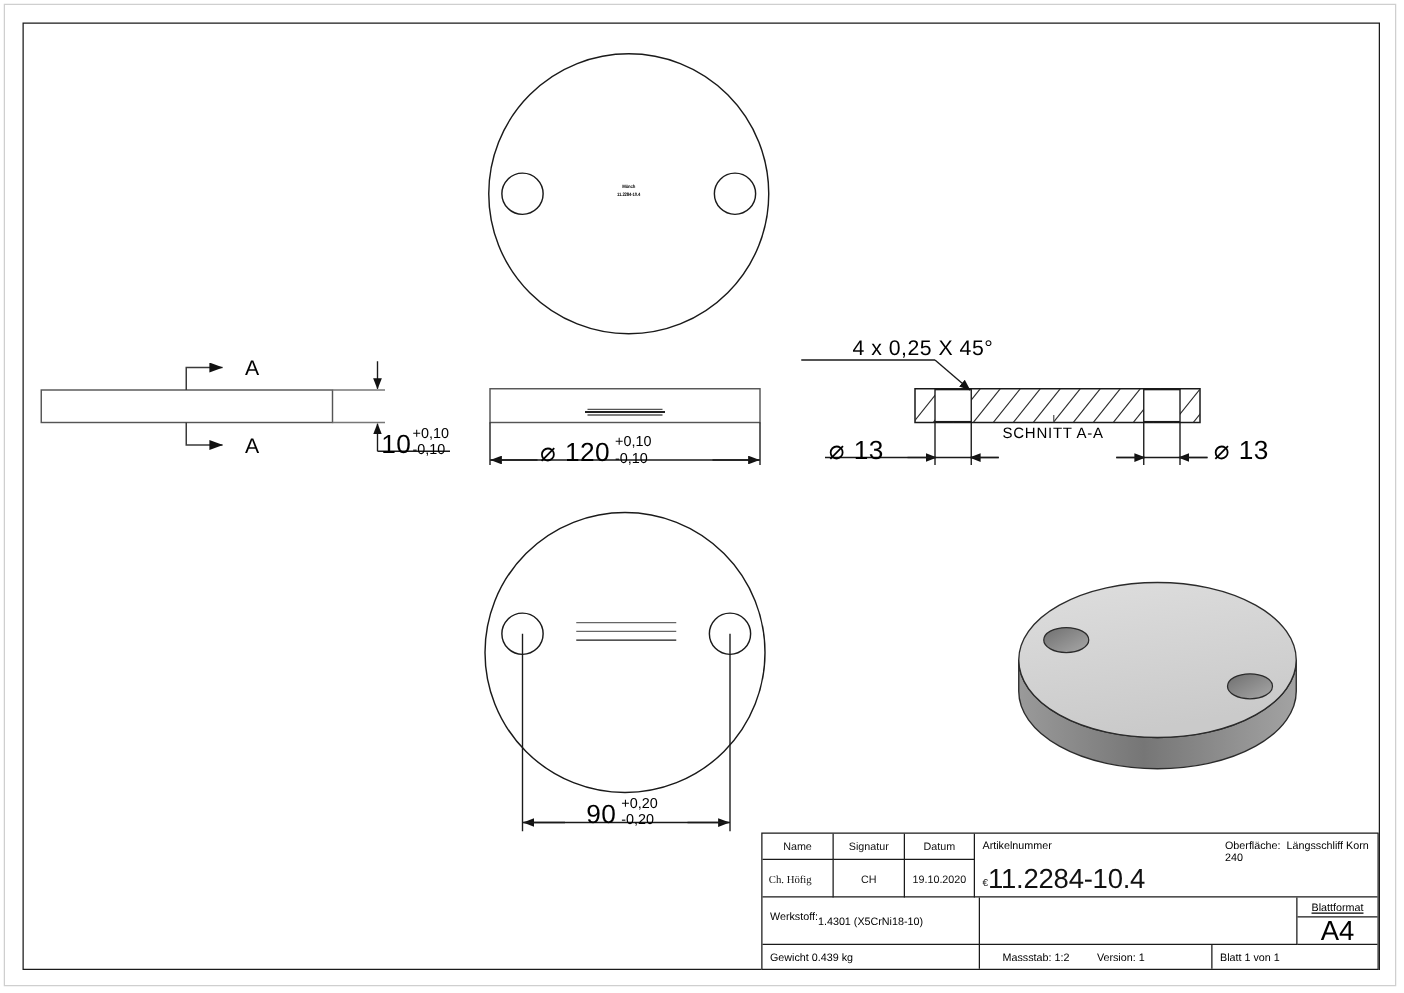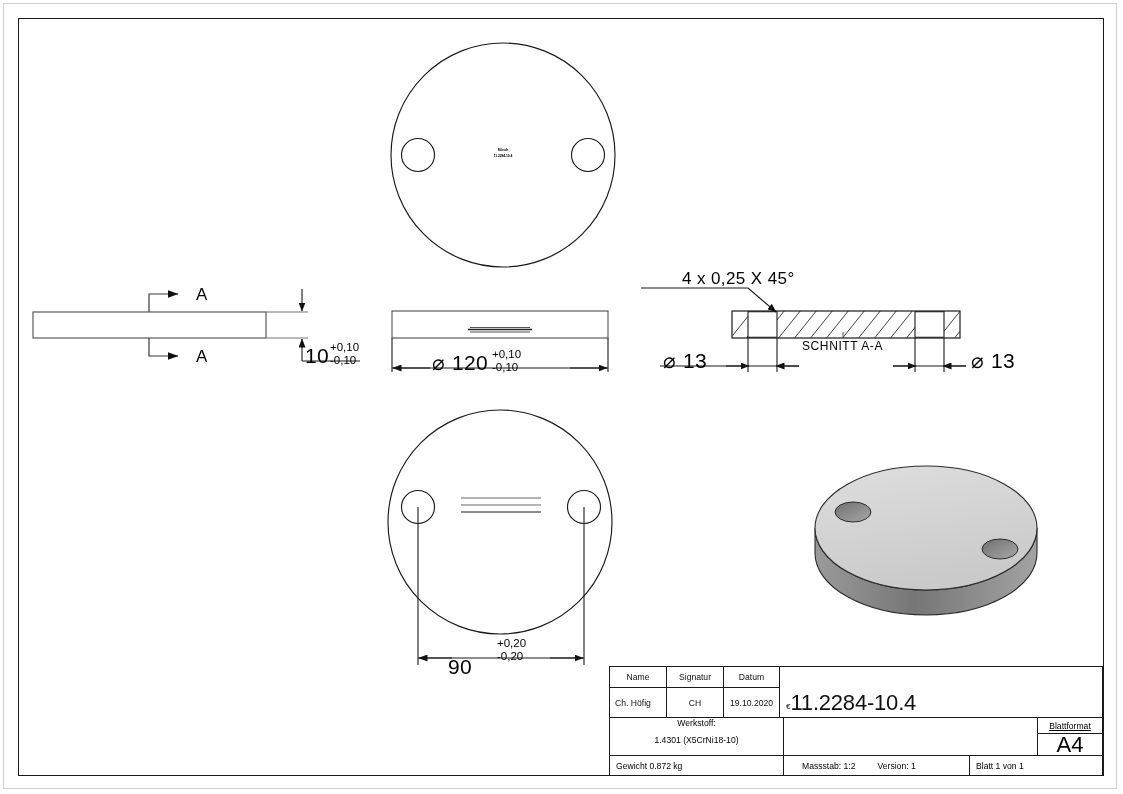--- a/index.html
+++ b/index.html
@@ -88,21 +88,21 @@
   .tb-hdr{font-size:8.6px;color:#111;}
   .tb-val{font-size:8.6px;color:#111;}
   .artno-wrap{
     position:absolute;left:6px;top:2px;
     display:flex;align-items:baseline;
   }
   .artno-pre{font-size:8px;color:#111;position:relative;top:-1px;}
   .artno{font-size:22px;letter-spacing:-0.2px;color:#111;}
   .lbl-art{position:absolute;left:6px;top:4px;font-size:8.6px;}
   .lbl-ober{position:absolute;left:200px;top:4px;font-size:8.6px;}
-  .c-werk{width:174px;display:block;padding:4px 6px;flex-direction:column;}
+  .c-werk{width:174px;display:block;padding:4px 6px;}
   .werk-l1{font-size:8.6px;margin-bottom:7px;}
   .werk-l2{font-size:8.6px;}
   .c-mid{flex:1;}
   .c-bf{width:64px;display:block;padding:0;}
   .bf-top{height:16px;display:flex;align-items:center;justify-content:center;font-size:8.6px;border-bottom:1.1px solid #1a1a1a;box-sizing:border-box;text-decoration:underline;}
   .bf-bot{height:21px;display:flex;align-items:center;justify-content:center;font-size:22px;box-sizing:border-box;}
   .c-gew{width:174px;}
   .c-mass{width:174px;display:flex;align-items:center;gap:22px;margin-left:12px;}
   .c-blatt{flex:1;}
 </style>
@@ -290,36 +290,40 @@
   <div class="txt lbl-cham" style="left:641px;top:270px;margin-left:41px;">4 x 0,25 X 45°</div>
 
   <div class="txt lbl-sec" style="left:802px;top:340px;">SCHNITT A-A</div>
 
   <div class="txt dia-sym" style="left:663px;top:350px;">⌀</div>
   <div class="txt dim-main" style="left:683px;top:350px;">13</div>
 
   <div class="txt dia-sym" style="left:971px;top:350px;">⌀</div>
   <div class="txt dim-main" style="left:991px;top:350px;">13</div>
 
-  <div class="txt dim-main" style="left:448px;top:641px;margin-top:15px;">90</div>
+  <div class="txt dim-main" style="left:469px;top:641px;">90</div>
   <div class="tol-stack" style="left:497px;top:637px;">
     <div>+0,20</div>
     <div>-0,20</div>
   </div>
 
   <div class="tb">
 
     <div class="row r1">
       <div class="cell c-name b-r b-b tb-hdr">Name</div>
       <div class="cell c-sig b-r b-b tb-hdr">Signatur</div>
       <div class="cell c-dat b-r b-b tb-hdr">Datum</div>
+      <div class="cell c-rest">
+        <span class="lbl-art">Artikelnummer</span>
+        <span class="lbl-ober"><span>Oberfläche:</span>&nbsp;&nbsp;<span>Längsschliff Korn 240</span></span>
+      </div>
     </div>
 
     <div class="row r2">
-      <div class="cell c-name b-r b-b tb-val" style="justify-content:flex-start;padding-left:5px;">Ch. Höfig</div>
+      <div class="cell c-name b-r b-b tb-val" style="justify-content:flex-start;padding-left:5px;font-family:Liberation Serif, serif;">Ch. Höfig</div>
       <div class="cell c-sig b-r b-b tb-val">CH</div>
       <div class="cell c-dat b-r b-b tb-val">19.10.2020</div>
       <div class="cell c-rest b-b">
         <span class="artno-wrap">
           <span class="artno-pre">€</span>
           <span class="artno">11.2284-10.4</span>
         </span>
       </div>
     </div>
 
@@ -329,21 +333,21 @@
         <div class="werk-l2">1.4301 (X5CrNi18-10)</div>
       </div>
       <div class="cell c-mid b-r b-b"></div>
       <div class="c-bf b-b">
         <div class="bf-top">Blattformat</div>
         <div class="bf-bot">A4</div>
       </div>
     </div>
 
     <div class="row r4">
-      <div class="cell c-gew b-r">Gewicht 0.872 kg</div>
+      <div class="cell c-gew b-r">Gewicht 0.439 kg</div>
       <div class="cell c-mass b-r">
         <span>Massstab: 1:2</span>
         <span>Version: 1</span>
       </div>
       <div class="cell c-blatt">Blatt 1 von 1</div>
     </div>
 
   </div>
 
 </div>

